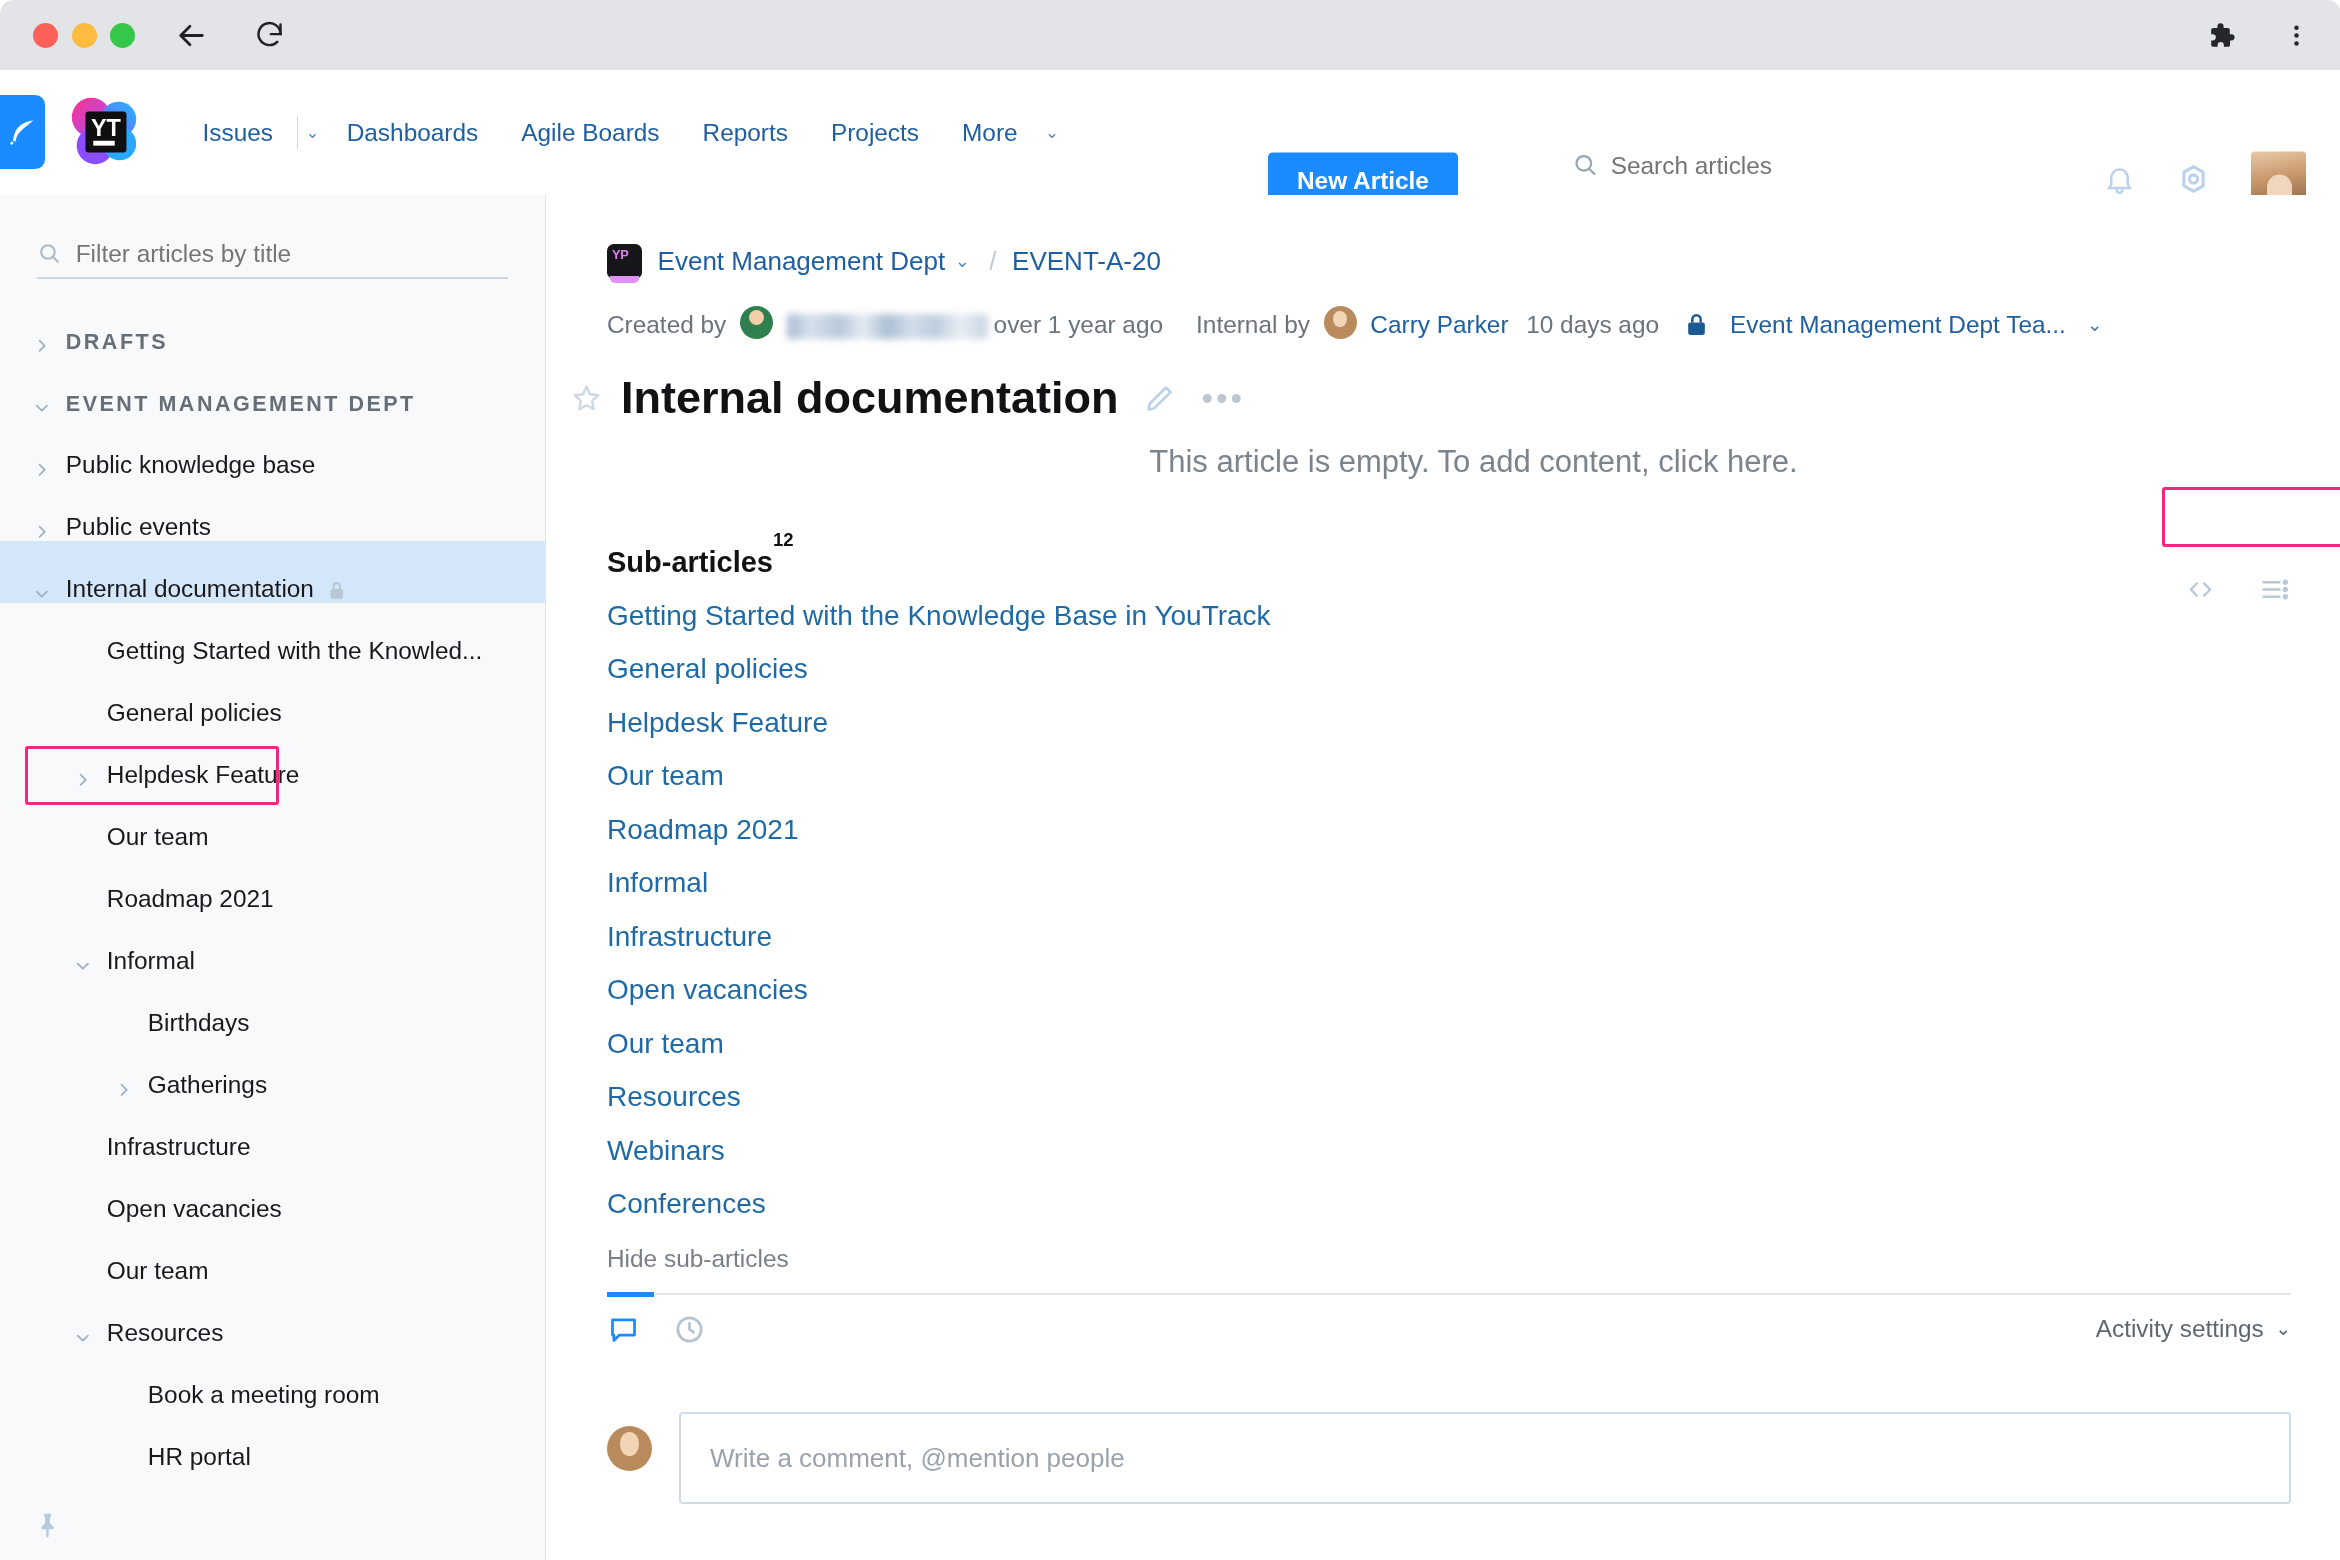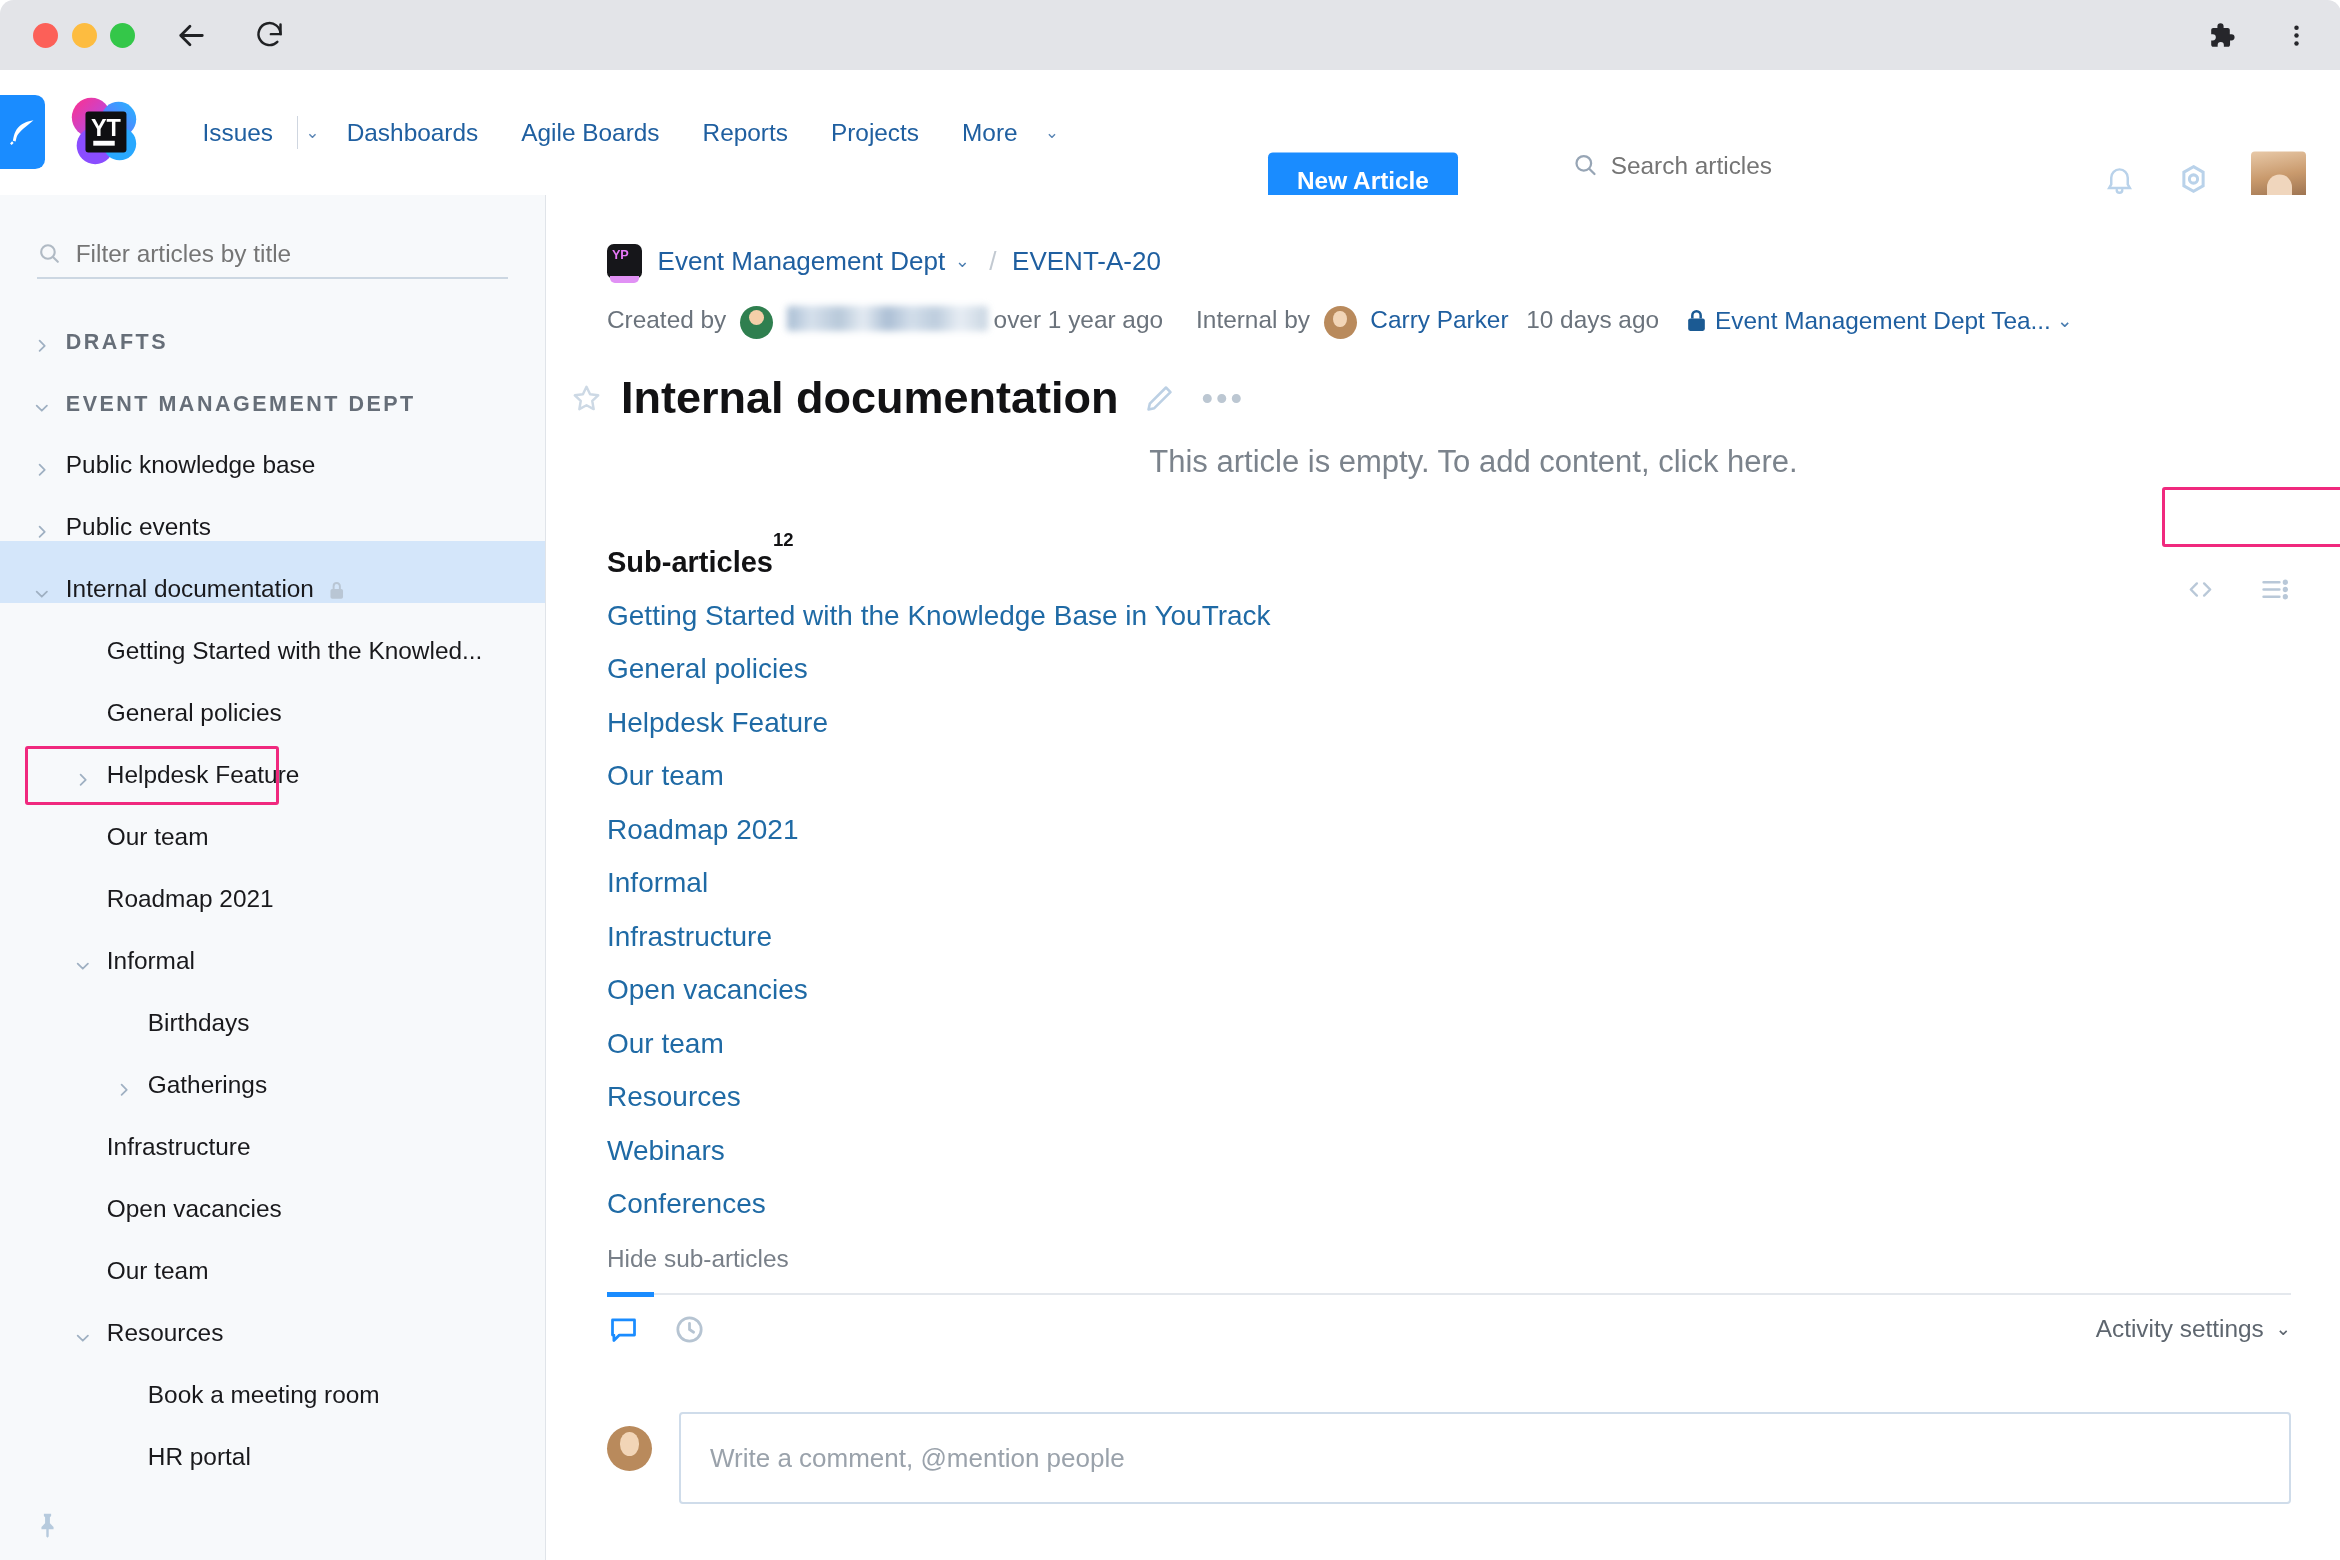--- a/index.html
+++ b/index.html
@@ -166,42 +166,42 @@
   .proj-icon span { font-size: 12.7px; color:#e879f9; font-weight:bold; margin:3.9px 0 0 4.9px; }
   .proj-icon::after{
     content:""; position:absolute; left:2.9px; right:2.9px; bottom:-3.9px;
     height:6.8px; background:#e191f5; border-radius:0 0 4.9px 4.9px;
   }
   .bc-link { color: #1f5fa0; cursor: pointer; }
   .bc-caret { color: #4a7db0; font-size: 17.6px; margin: 0 3.9px 0 9.8px; cursor:pointer; }
   .bc-sep { color: #c2c9d1; margin: 0 15.6px; }
 
   .meta-row {
-    display: flex; align-items: flex-start;
+    display: flex; align-items: flex-end;
     margin: 27px 0 12px 60px; font-size: 24.4px; color: #6b737c;
     position: relative;
   }
   .meta-avatar {
     width: 33px; height: 33px; border-radius: 50%;
     margin: 0 13.7px; flex: none; overflow:hidden; position:relative;
   }
   .av-green { background: #2f7f4f; }
   .av-green::after{ content:""; position:absolute; left:8.8px; top:3.9px; width:15.6px; height:15.6px; border-radius:50%; background:#f4cfa8; }
   .av-blonde { background: #b98a5c; }
   .av-blonde::after{ content:""; position:absolute; left:9.8px; top:4.9px; width:13.7px; height:16.6px; border-radius:50%; background:#f2d5b7; }
   .blurred-name {
     width: 201px; height: 25px; border-radius: 2.9px;
     background: linear-gradient(90deg,#8aa6c4 0%, #c9d7e6 12%, #9fb6cd 26%, #dce5ef 38%,
       #8fa9c6 50%, #c5d4e4 62%, #a7bcd2 74%, #e0e8f1 86%, #b6c7d8 100%);
     filter: blur(3.9px); opacity: .75; margin-right: 5.9px;
   }
   .meta-gap { margin-left: 33px; }
   .person-link { color: #1f5fa0; cursor: pointer; }
   .visibility-pill {
-    display: flex; align-items: center; gap: 6px;
+    display: flex; align-items: center; gap: 21px;
     margin-left: 25px; color: #1f5fa0; cursor: pointer;
     font-size: 24.4px; white-space: nowrap;
   }
   .lock-blue { display:flex; color:#1b5a93; }
 
   .title-row {
     display: flex; align-items: center;
     margin: 33px 0 0 23.4px;
   }
   .star-ico { color: #cdd9e5; margin-right: 17.6px; display:flex; cursor:pointer; }

